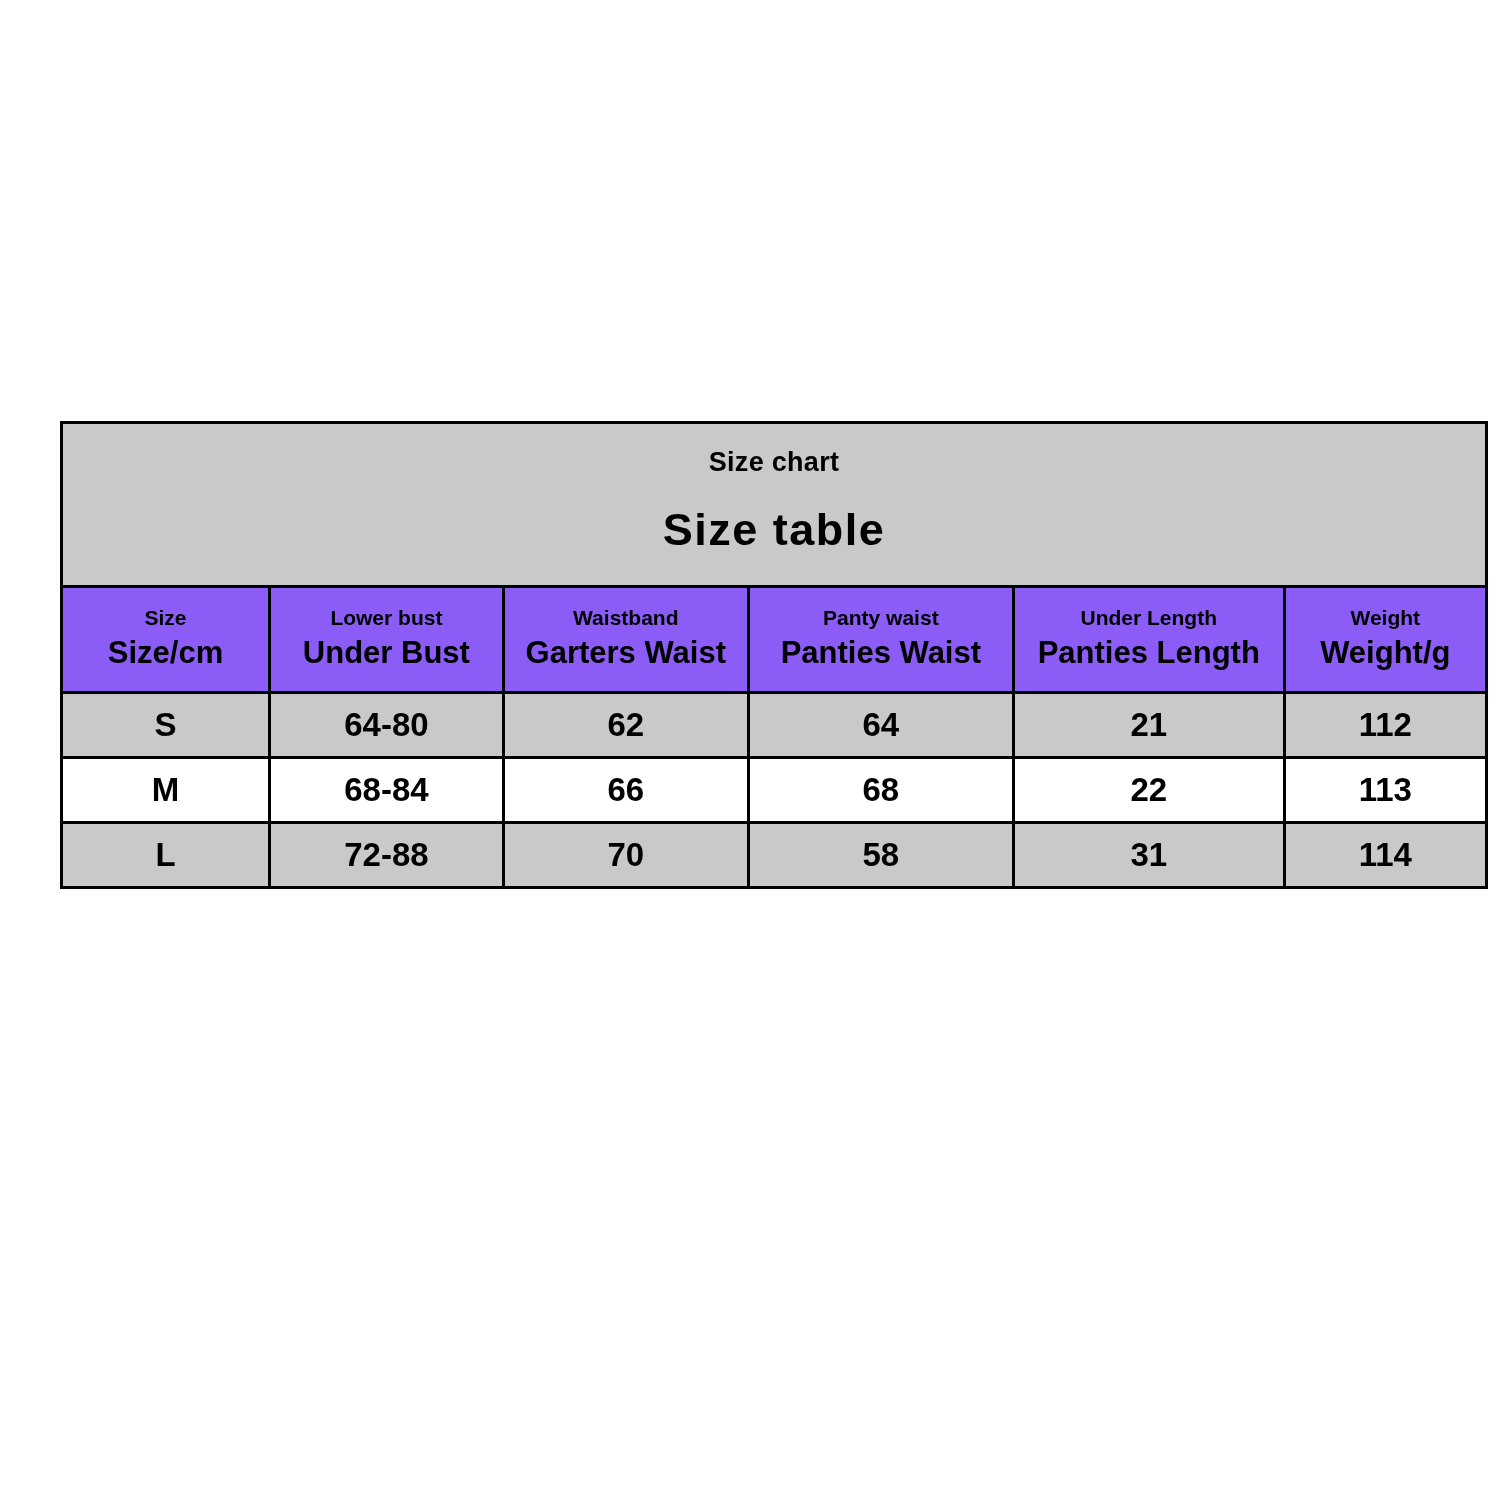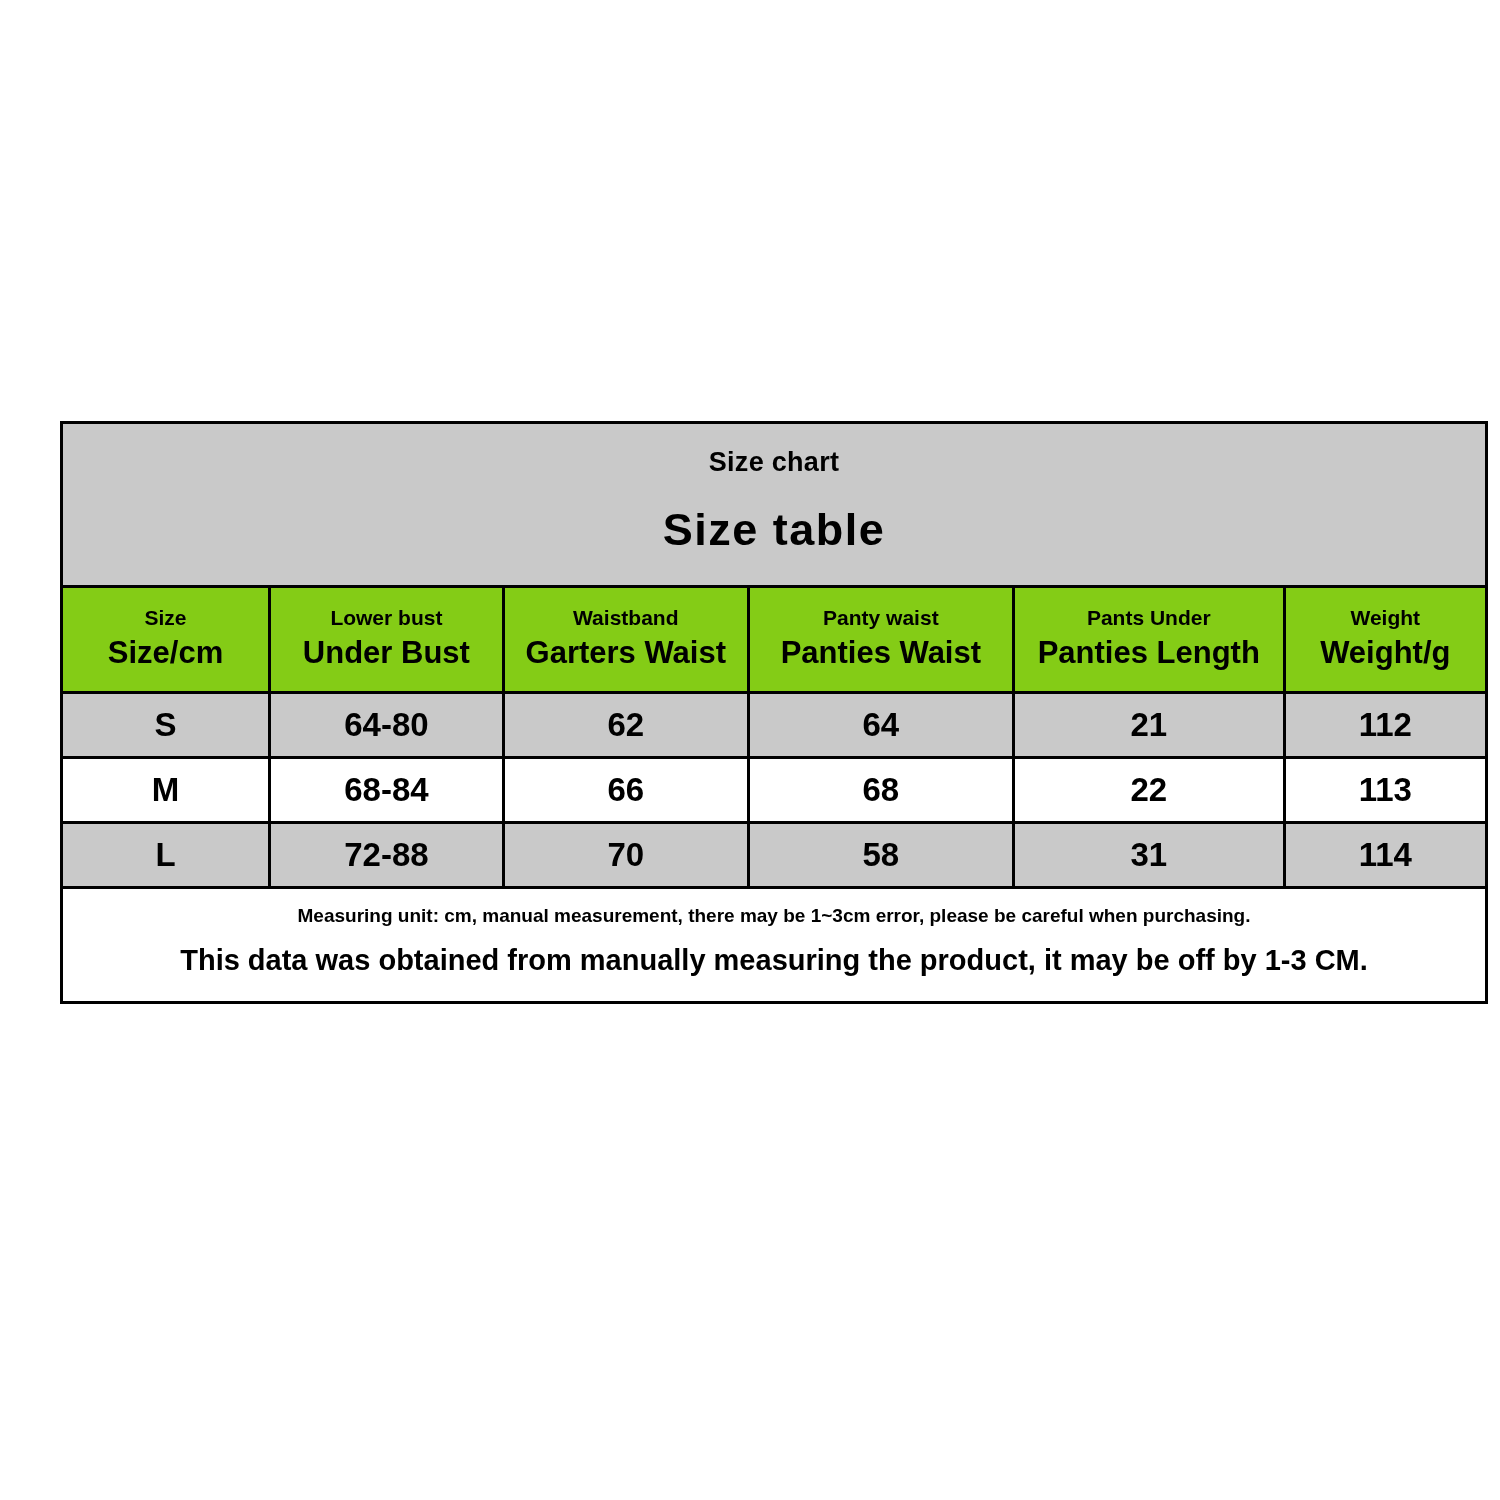--- a/index.html
+++ b/index.html
@@ -44,21 +44,21 @@
     line-height: 1.25;
   }
   .title-large {
     font-size: 45px;
     font-weight: bold;
     letter-spacing: 1.5px;
     line-height: 1.3;
     margin-top: 21px;
   }
   .head-cell {
-    background: #84cc16;
+    background: #8b5cf6;
     padding: 16px 4px 18px 4px !important;
   }
   .head-small {
     font-size: 21px;
     font-weight: bold;
     line-height: 1.3;
   }
   .head-large {
     font-size: 31px;
     font-weight: bold;
@@ -129,21 +129,21 @@
         </td>
         <td class="head-cell">
           <div class="head-small">Waistband</div>
           <div class="head-large">Garters Waist</div>
         </td>
         <td class="head-cell">
           <div class="head-small">Panty waist</div>
           <div class="head-large">Panties Waist</div>
         </td>
         <td class="head-cell">
-          <div class="head-small">Pants Under</div>
+          <div class="head-small">Under Length</div>
           <div class="head-large">Panties Length</div>
         </td>
         <td class="head-cell">
           <div class="head-small">Weight</div>
           <div class="head-large">Weight/g</div>
         </td>
       </tr>
       <tr class="data-row row-shaded">
         <td>S</td>
         <td>64-80</td>
@@ -161,21 +161,15 @@
         <td>113</td>
       </tr>
       <tr class="data-row row-shaded">
         <td>L</td>
         <td>72-88</td>
         <td>70</td>
         <td>58</td>
         <td>31</td>
         <td>114</td>
       </tr>
-      <tr>
-        <td class="note-cell" colspan="6">
-          <div class="note-small">Measuring unit: cm, manual measurement, there may be 1~3cm error, please be careful when purchasing.</div>
-          <div class="note-large">This data was obtained from manually measuring the product, it may be off by 1-3 CM.</div>
-        </td>
-      </tr>
     </tbody>
   </table>
 </div>
 
 </body></html>

